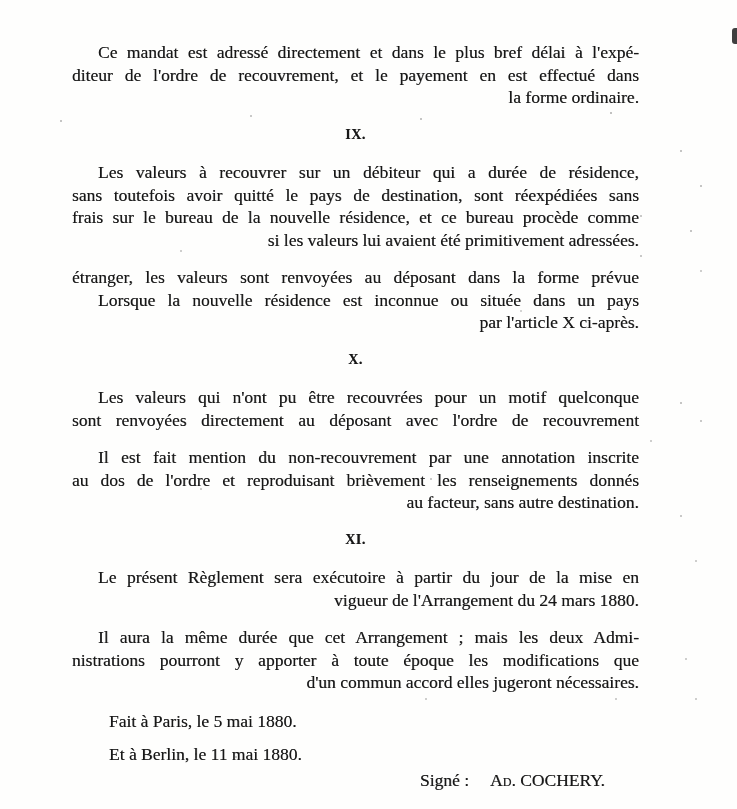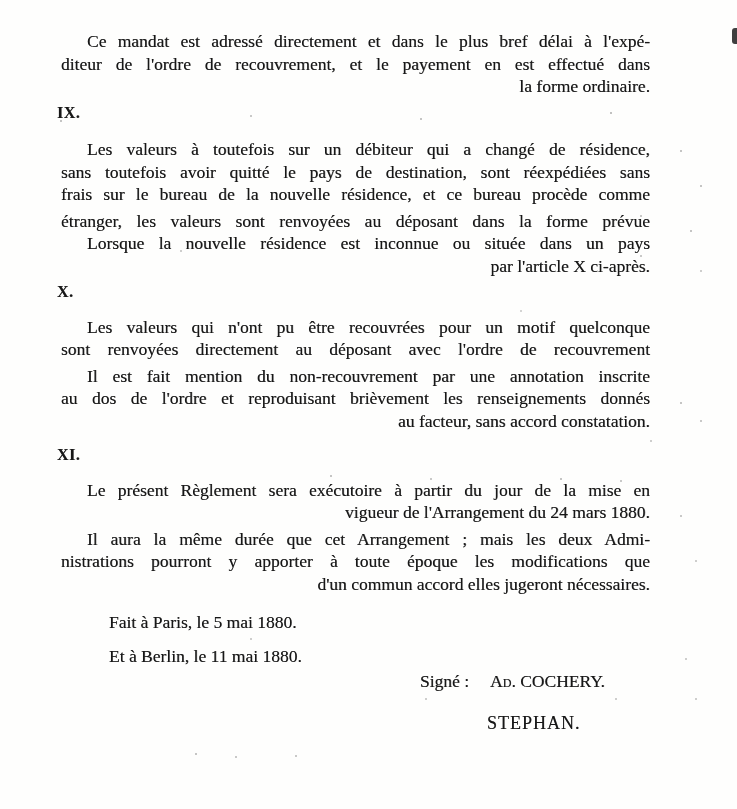--- a/index.html
+++ b/index.html
@@ -12,34 +12,34 @@
     font-family: "Liberation Serif", "DejaVu Serif", serif;
     color: #171717;
     text-shadow: 0.35px 0.3px 0 rgba(25,25,25,0.55);
   }
   .content {
     position: absolute;
     left: 57px;
     top: 26px;
     width: 597px;
   }
-  .para { margin: 4px; }
+  .para { margin: 15px; }
   .line {
     display: block;
     font-size: 17.5px;
     line-height: 22.5px;
     white-space: normal;
     text-align: right;
   }
   .just { text-align: justify; text-align-last: justify; }
   .indent { text-indent: 26px; }
   .heading {
     margin: 4px 0 14px 0;
-    text-align: left;
-    font-size: 16px;
+    text-align: center;
+    font-size: 14px;
     font-weight: bold;
     letter-spacing: 0.5px;
     line-height: 22.5px;
   }
   .heading-x { margin: 0 0 12px 0; }
   .heading-xi { margin: 12px 0 12px 0; }
   .dateline {
     margin: 0 0 0 52px;
     font-size: 17.5px;
     line-height: 22.5px;
@@ -106,42 +106,43 @@
 
     <p class="para">
       <span class="line just indent">Ce mandat est adressé directement et dans le plus bref délai à l'expé-</span>
       <span class="line just">diteur de l'ordre de recouvrement, et le payement en est effectué dans</span>
       <span class="line">la forme ordinaire.</span>
     </p>
 
     <h2 class="heading">IX.</h2>
 
     <p class="para">
-      <span class="line just indent">Les valeurs à toutefois sur un débiteur qui a changé de résidence,</span>
+      <span class="line just indent">Les valeurs à recouvrer sur un débiteur qui a durée de résidence,</span>
       <span class="line just">sans toutefois avoir quitté le pays de destination, sont réexpédiées sans</span>
       <span class="line just">frais sur le bureau de la nouvelle résidence, et ce bureau procède comme</span>
+      <span class="line">si les valeurs lui avaient été primitivement adressées.</span>
     </p>
 
     <p class="para">
       <span class="line just">étranger, les valeurs sont renvoyées au déposant dans la forme prévue</span>
       <span class="line just indent">Lorsque la nouvelle résidence est inconnue ou située dans un pays</span>
       <span class="line">par l'article X ci-après.</span>
     </p>
 
     <h2 class="heading heading-x">X.</h2>
 
     <p class="para">
       <span class="line just indent">Les valeurs qui n'ont pu être recouvrées pour un motif quelconque</span>
       <span class="line just">sont renvoyées directement au déposant avec l'ordre de recouvrement</span>
     </p>
 
     <p class="para">
       <span class="line just indent">Il est fait mention du non-recouvrement par une annotation inscrite</span>
       <span class="line just">au dos de l'ordre et reproduisant brièvement les renseignements donnés</span>
-      <span class="line">au facteur, sans accord constatation.</span>
+      <span class="line">au facteur, sans autre destination.</span>
     </p>
 
     <h2 class="heading heading-xi">XI.</h2>
 
     <p class="para">
       <span class="line just indent">Le présent Règlement sera exécutoire à partir du jour de la mise en</span>
       <span class="line">vigueur de l'Arrangement du 24 mars 1880.</span>
     </p>
 
     <p class="para">

